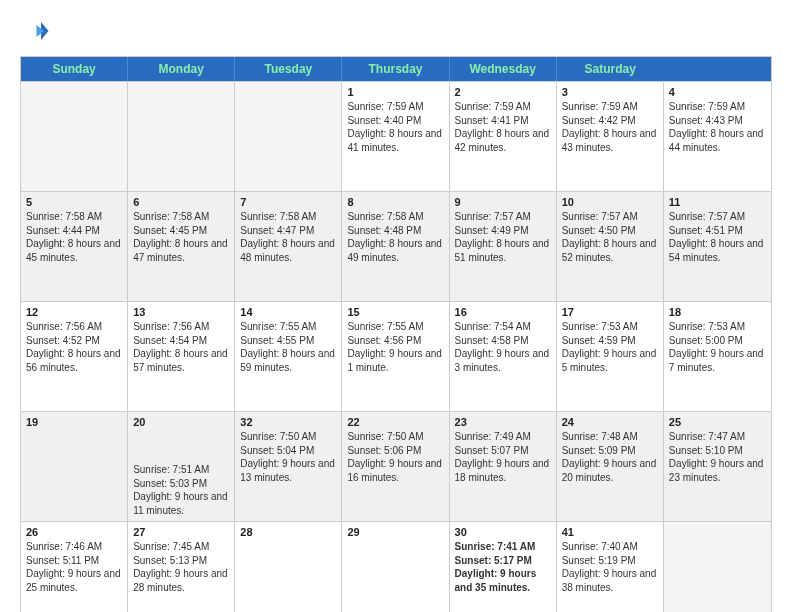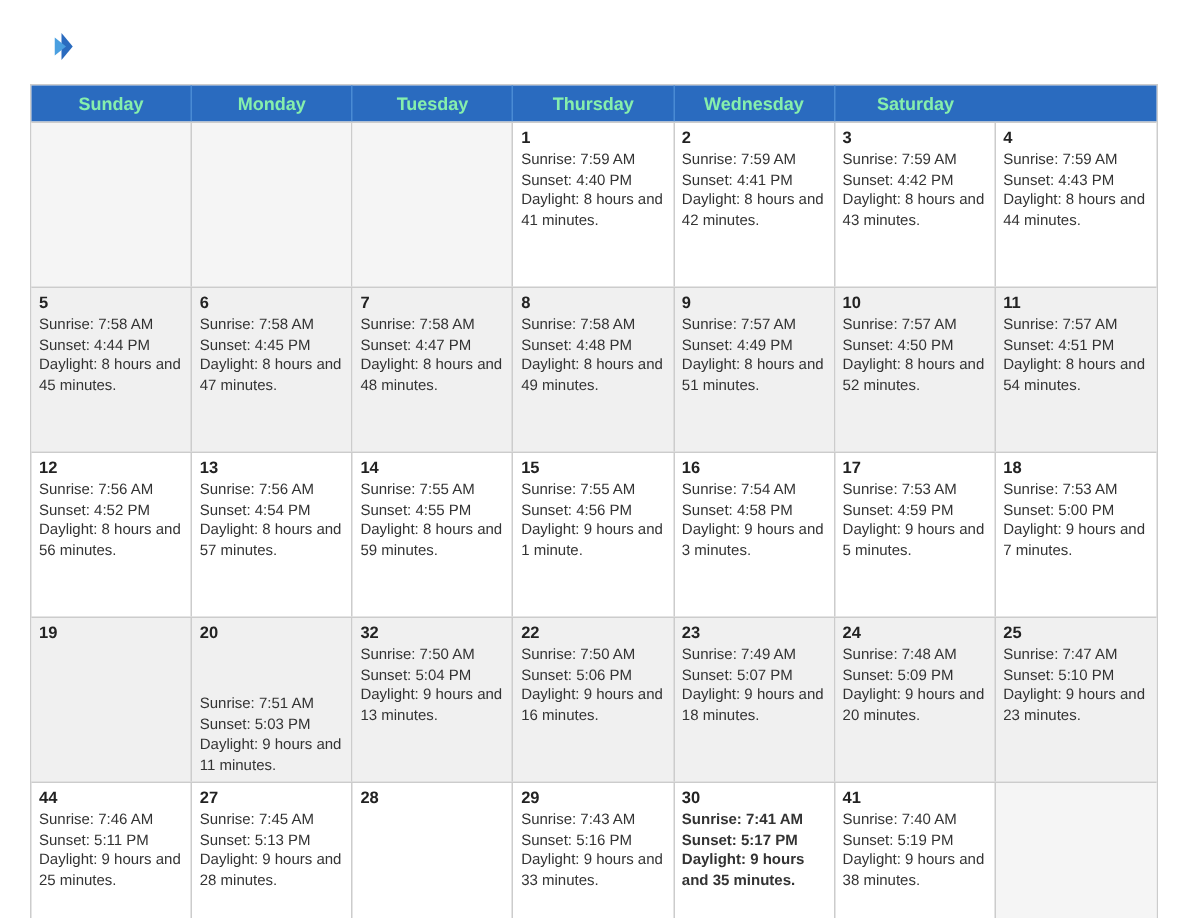--- a/index.html
+++ b/index.html
@@ -304,39 +304,36 @@
           </div>
           <div class="cal-cell alt-bg">
             <div class="day-num">25</div>
             <div class="cell-text" style="white-space: pre-line;">Sunrise: 7:47 AM
 Sunset: 5:10 PM
 Daylight: 9 hours and 23 minutes.</div>
           </div>
         </div>
         <div class="cal-row">
           <div class="cal-cell">
-            <div class="day-num">44</div>
+            <div class="day-num">26</div>
             <div class="cell-text" style="white-space: pre-line;">Sunrise: 7:46 AM
 Sunset: 5:11 PM
 Daylight: 9 hours and 25 minutes.</div>
           </div>
           <div class="cal-cell">
             <div class="day-num">27</div>
             <div class="cell-text" style="white-space: pre-line;">Sunrise: 7:45 AM
 Sunset: 5:13 PM
 Daylight: 9 hours and 28 minutes.</div>
           </div>
           <div class="cal-cell">
             <div class="day-num">28</div>
           </div>
           <div class="cal-cell">
             <div class="day-num">29</div>
-            <div class="cell-text" style="white-space: pre-line;">Sunrise: 7:43 AM
-Sunset: 5:16 PM
-Daylight: 9 hours and 33 minutes.</div>
           </div>
           <div class="cal-cell">
             <div class="day-num">30</div>
             <div class="cell-text" style="white-space: pre-line; font-weight: bold;">Sunrise: 7:41 AM
 Sunset: 5:17 PM
 Daylight: 9 hours and 35 minutes.</div>
           </div>
           <div class="cal-cell">
             <div class="day-num">41</div>
             <div class="cell-text" style="white-space: pre-line;">Sunrise: 7:40 AM

